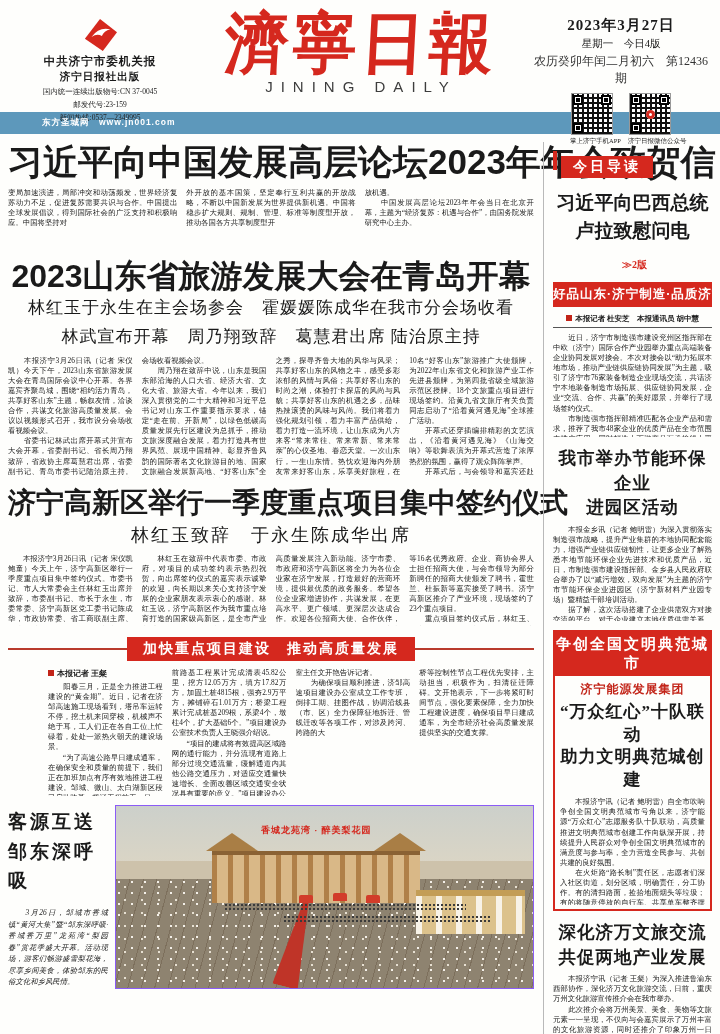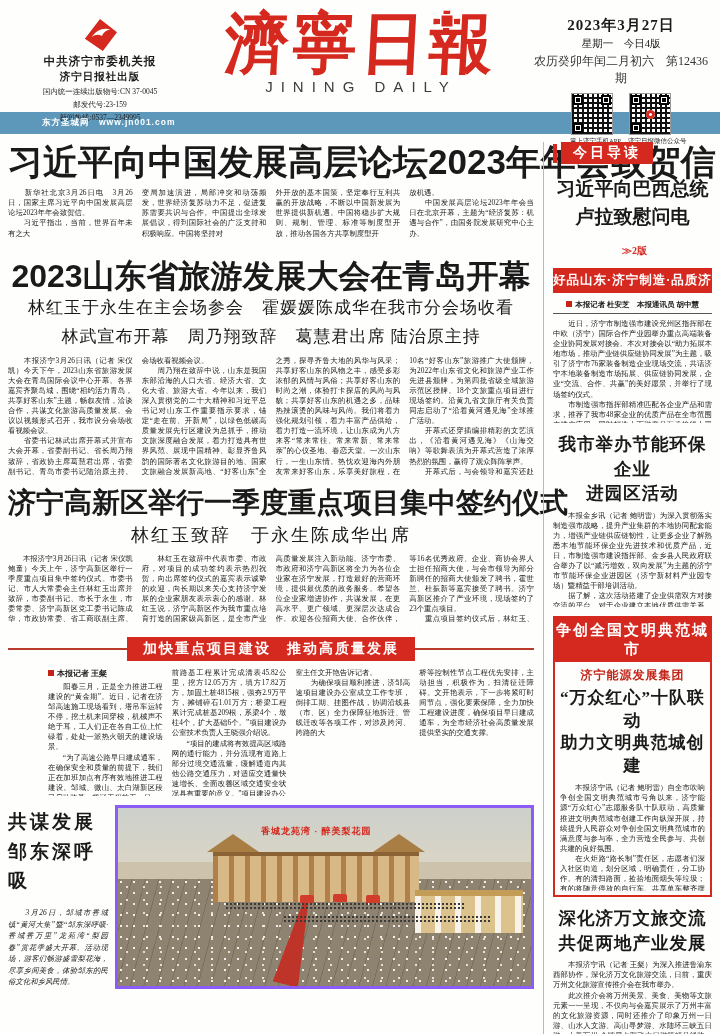--- a/index.html
+++ b/index.html
@@ -75,21 +75,21 @@
   .banner-line { flex:1; height:2px; background:#b93a2c; }
   .banner-box { background:#d5281e; color:#fff; font-family:"Liberation Sans",sans-serif;
     font-weight:bold; font-size:14px; padding:3px 16px; letter-spacing:2px; white-space:nowrap; }
 
   
   .photo-row { display:flex; gap:7px; margin-top:9px; height:184px; }
   .photo-caption { width:100px; padding-top:2px; }
   .cap-title { font-size:19px; font-weight:bold; letter-spacing:3px; line-height:1.55; white-space:pre-line; }
   .cap-text { margin-top:12px; font-size:7.4px; font-style:italic; line-height:1.55;
     white-space:pre-line; text-align:justify; }
-  .photo-frame { flex:1; position:relative; overflow:hidden; border:3px solid #8b5cf6; background:#cfd2cc; }
+  .photo-frame { flex:1; position:relative; overflow:hidden; border:1px solid #8b5cf6; background:#cfd2cc; }
   .ph-sky { position:absolute; inset:0 0 62% 0; background:linear-gradient(#ccd0cb,#ddd6c4); }
   .ph-far { position:absolute; left:0; right:0; top:30%; height:12%; background:#cdc2ab; }
   .ph-field { position:absolute; left:0; right:0; bottom:0; height:60%;
     background-color:#8e8370;
     background-image:
       radial-gradient(circle 2px at 3px 3px, #f4f0e9 62%, transparent 63%),
       radial-gradient(circle 2px at 9px 8px, #e7e0d2 62%, transparent 63%),
       repeating-linear-gradient(105deg, rgba(80,60,40,.28) 0 1px, transparent 1px 13px);
     background-size:13px 11px, 17px 13px, auto; }
   .ph-structure { position:absolute; left:23%; top:17%; width:50%; height:36%; }
@@ -109,21 +109,21 @@
     background:#bf3428; clip-path:polygon(42% 0,58% 0,100% 100%,0 100%); transform:rotate(14deg); }
   .ph-tent { position:absolute; width:14px; height:8px; background:#d23c2a; border-radius:2px 2px 0 0; }
   .ph-crowd { position:absolute; left:26%; width:58%; height:8px;
     background-image:radial-gradient(circle 1.2px, #3a3a3a 60%, transparent 61%);
     background-size:4px 4px; }
 
   
   .daodu-row { display:flex; align-items:center; gap:4px; }
   .daodu-bar { width:4px; height:19px; background:#d5281e; }
   .daodu-box { background:#d5281e; color:#fff; font-family:"Liberation Sans",sans-serif;
-    font-weight:bold; font-size:14px; padding:2px 12px; letter-spacing:3px; white-space:nowrap; }
+    font-weight:bold; font-size:14px; padding:2px 12px; letter-spacing:3px; white-space:nowrap;margin-top:14px; }
   .teaser { font-family:"Liberation Sans",sans-serif; font-weight:900; font-size:19px;
     text-align:center; line-height:1.45; margin-top:11px; white-space:pre-line; }
   .pageref-row { display:flex; align-items:center; margin-top:12px;flex-direction:column; }
   .dotline { flex:1; border-top:2px dotted #d5281e; }
   .pageref { font-size:10px; font-weight:bold; color:#d5281e; margin-left:4px; white-space:nowrap; }
   .haopin { background:#d5281e; color:#fff; text-align:center; font-family:"Liberation Sans",sans-serif;
     font-weight:bold; font-size:12.5px; padding:4px 0; margin-top:10px; letter-spacing:1px; white-space:nowrap; }
   .rail-head-sans { font-family:"Liberation Sans",sans-serif; font-weight:900; font-size:19px;
     text-align:center; line-height:1.4; margin-top:10px; white-space:pre-line; }
   .rail-head-serif { font-weight:bold; font-size:17.5px; text-align:center; line-height:1.4;
@@ -195,22 +195,20 @@
     <span class="sans">东方圣城网　www.jn001.com</span>
   </div>
 
   <div class="main">
 
     <div class="left-main">
 
       <section>
         <h1 class="head-xl">习近平向中国发展高层论坛2023年年会致贺信</h1>
         <div class="cols" style="height:62px; margin-top:6px;">
-          <div class="col coltext">　　新华社北京3月26日电　3月26日，国家主席习近平向中国发展高层论坛2023年年会致贺信。
-　　习近平指出，当前，世界百年未有之大</div>
           <div class="col coltext">变局加速演进，局部冲突和动荡频发，世界经济复苏动力不足，促进复苏需要共识与合作。中国提出全球发展倡议，得到国际社会的广泛支持和积极响应。中国将坚持对</div>
           <div class="col coltext">外开放的基本国策，坚定奉行互利共赢的开放战略，不断以中国新发展为世界提供新机遇。中国将稳步扩大规则、规制、管理、标准等制度型开放，推动各国各方共享制度型开</div>
           <div class="col coltext">放机遇。
 　　中国发展高层论坛2023年年会当日在北京开幕，主题为“经济复苏：机遇与合作”，由国务院发展研究中心主办。</div>
         </div>
       </section>
 
       <section>
         <h1 class="head-l" style="margin-top:8px;">2023山东省旅游发展大会在青岛开幕</h1>
         <div class="subhead" style="margin-top:2px;">林红玉于永生在主会场参会　霍媛媛陈成华在我市分会场收看</div>
@@ -257,21 +255,21 @@
           <div class="col coltext">前路基工程累计完成清表45.82公里，挖方12.05万方，填方17.82万方，加固土桩4815根，强夯2.9万平方，摊铺碎石1.01万方；桥梁工程累计完成桩基209根，系梁4个，墩柱4个，扩大基础6个。”项目建设办公室技术负责人王晓强介绍说。
 　　“项目的建成将有效提高区域路网的通行能力，并分流现有道路上部分过境交通流量，缓解通道内其他公路交通压力，对适应交通量快速增长、全面改善区域交通安全状况具有重要的意义。”项目建设办公</div>
           <div class="col coltext">室主任文开艳告诉记者。
 　　为确保项目顺利推进，济邹高速项目建设办公室成立工作专班，倒排工期、挂图作战，协调沿线县（市、区）全力保障征地拆迁、管线迁改等各项工作，对涉及跨河、跨路的大</div>
           <div class="col coltext">桥等控制性节点工程优先安排，主动担当，积极作为，扫清征迁障碍。文开艳表示，下一步将紧盯时间节点，强化要素保障，全力加快工程建设进度，确保项目早日建成通车，为全市经济社会高质量发展提供坚实的交通支撑。</div>
         </div>
       </section>
 
       <section class="photo-row">
         <div class="photo-caption">
-          <div class="cap-title">共谋发展
+          <div class="cap-title">客源互送
 邹东深呼吸</div>
           <div class="cap-text">　　3月26日，邹城市香城镇“黄河大集”暨“邹东深呼吸·香城香万里”龙苑湾“梨园春”赏花季盛大开幕。活动现场，游客们畅游盛雪梨花海，尽享乡间美食，体验邹东的民俗文化和乡风民情。</div>
 
         </div>
         <div class="photo-frame">
           <div class="ph-sky"></div>
           <div class="ph-far"></div>
           <div class="ph-field"></div>
           <div class="ph-structure">
             <div class="ph-sign">香城龙苑湾 · 醉美梨花园</div>

